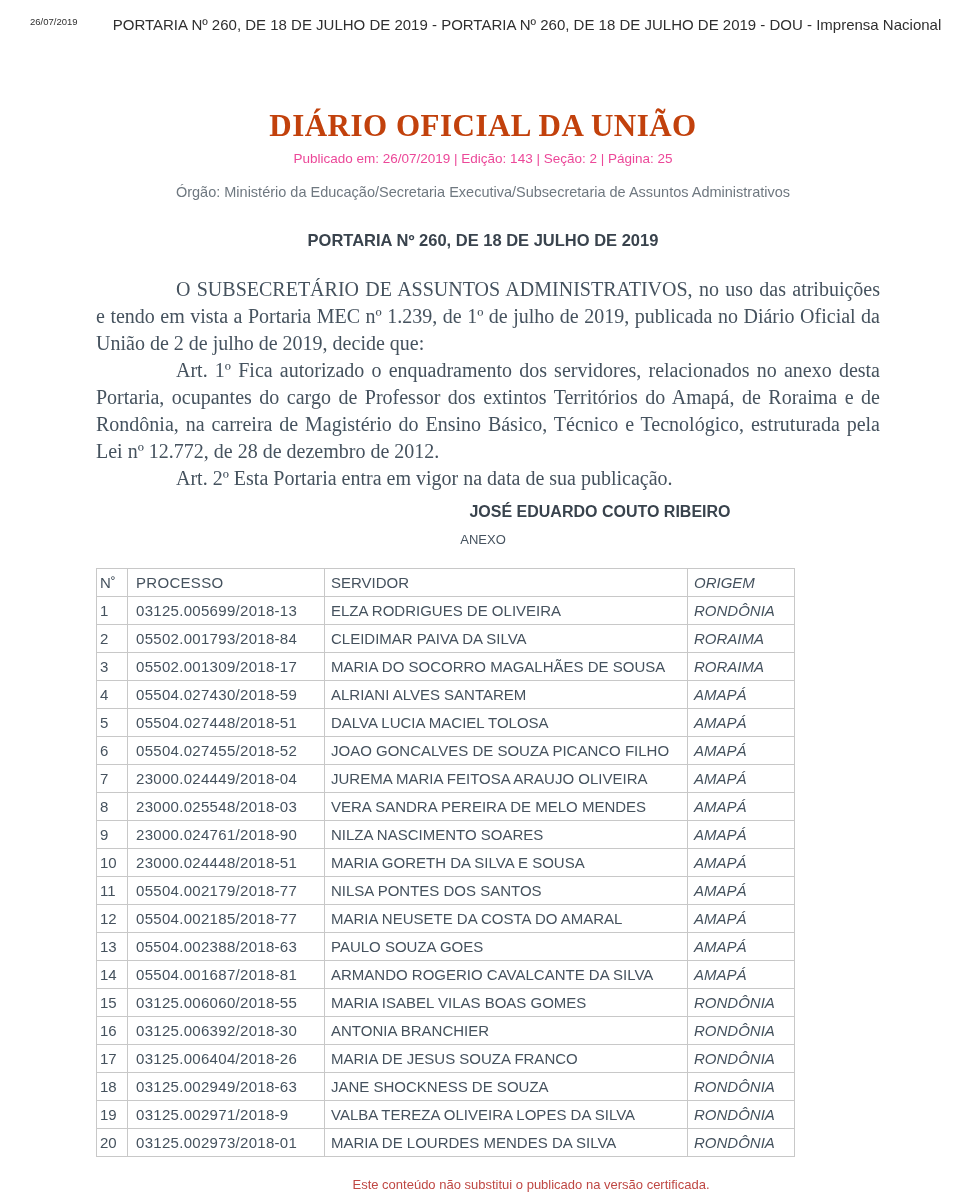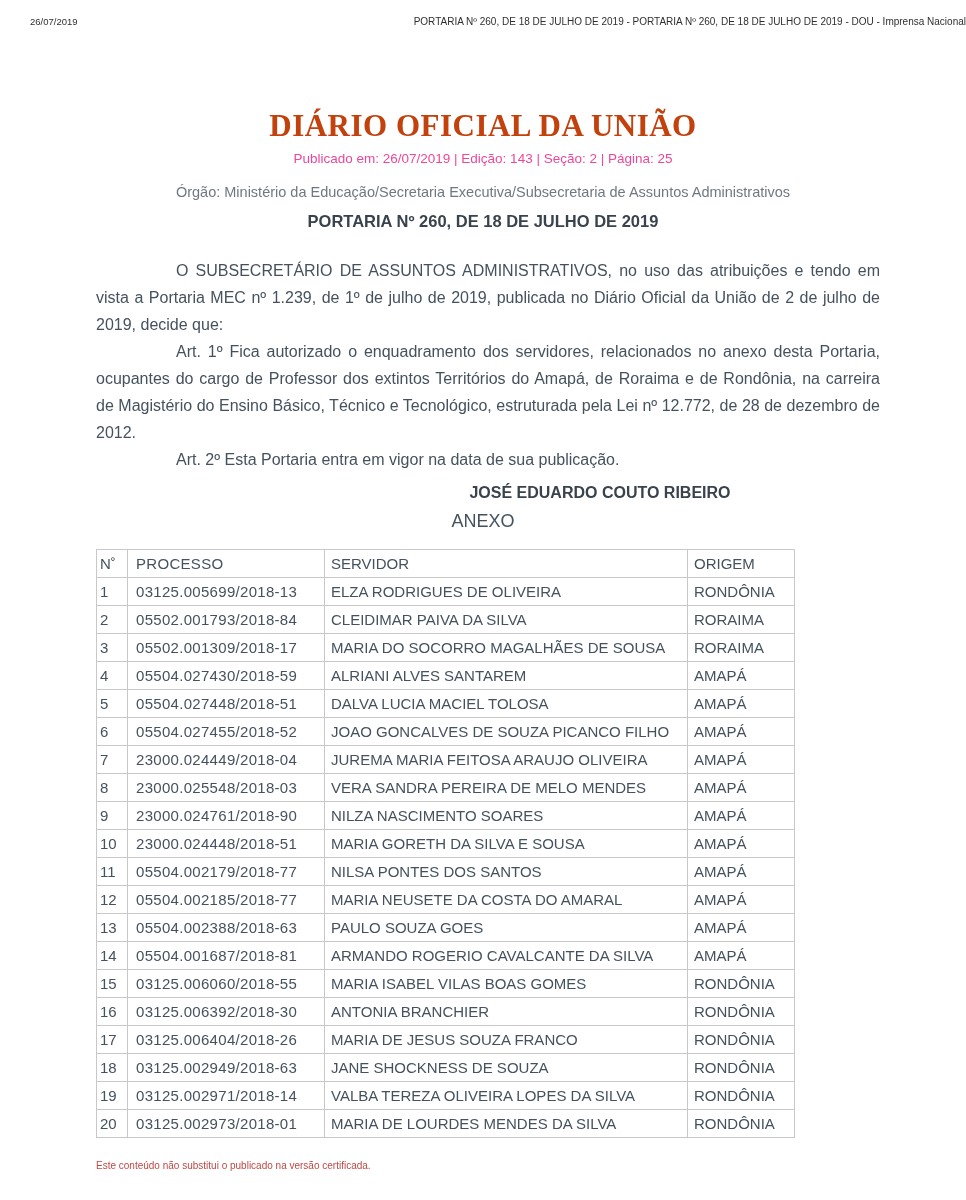--- a/index.html
+++ b/index.html
@@ -27,23 +27,23 @@
   .ph-date {
     position: absolute;
     left: 30px;
     top: 0;
     font-size: 9.5px;
     color: #2f2f2f;
     white-space: nowrap;
   }
   .ph-title {
     display: block;
-    text-align: right;
+    text-align: center;
     padding-left: 88px;
-    font-size: 10px;
+    font-size: 15px;
     color: #2f2f2f;
     white-space: nowrap;
   }
 
   
   .masthead {
     padding-top: 108px;
     text-align: center;
   }
   .masthead-title {
@@ -64,53 +64,54 @@
   .organ-line {
     margin-top: 16px;
     font-size: 14.5px;
     line-height: 18px;
     font-weight: normal;
     color: #6f7880;
   }
 
   
   .act-heading {
-    margin-top: 10px;
+    margin-top: 29px;
     text-align: center;
     font-size: 16.5px;
     line-height: 20px;
     font-weight: bold;
     color: #39434d;
   }
   .act-body {
     margin: 26px 86px 0 96px;
     width: 784px;
   }
   .act-body p {
     margin: 0;
-    font-size: 16px;
+    font-size: 20px;
     line-height: 27px;
     text-align: justify;
     text-indent: 80px;
     color: #45525e;
+    font-family: Liberation Serif, serif;
   }
   .signature {
     margin-top: 8px;
     text-align: center;
     position: relative;
     left: 117px;
     font-size: 16px;
     line-height: 24px;
     font-weight: bold;
     color: #39434d;
   }
   .annex-label {
     margin-top: 4px;
     text-align: center;
-    font-size: 18px;
+    font-size: 13px;
     line-height: 24px;
     color: #45525e;
   }
 
   
   table.annex {
     margin: 16px 0 0 96px;
     border-collapse: collapse;
     table-layout: fixed;
     width: 650px;
@@ -124,28 +125,29 @@
     font-weight: normal;
     text-align: left;
     vertical-align: middle;
     color: #45525e;
     white-space: nowrap;
     overflow: hidden;
   }
   table.annex .col-n        { width: 24px;  padding: 0 3px; }
   table.annex .col-processo { width: 182px; padding-left: 8px; letter-spacing: 0.3px; margin-top: 19px; }
   table.annex .col-servidor { width: 350px; }
-  table.annex .col-origem   { width: 94px;  }
+  table.annex .col-origem   { width: 94px; font-style: italic;  }
 
   
   .disclaimer {
     margin: 20px 0 0 96px;
-    font-size: 10px;
+    font-size: 13px;
     line-height: 16px;
     color: #bf4743;
+    text-align: center;
   }
 </style>
 </head>
 <body>
 
 <div class="print-header">
   <span class="ph-date">26/07/2019</span>
   <span class="ph-title">PORTARIA Nº 260, DE 18 DE JULHO DE 2019 - PORTARIA Nº 260, DE 18 DE JULHO DE 2019 - DOU - Imprensa Nacional</span>
 </div>
 
@@ -279,21 +281,21 @@
         <td class="col-origem">RONDÔNIA</td>
       </tr>
       <tr>
         <td class="col-n">18</td>
         <td class="col-processo">03125.002949/2018-63</td>
         <td class="col-servidor">JANE SHOCKNESS DE SOUZA</td>
         <td class="col-origem">RONDÔNIA</td>
       </tr>
       <tr>
         <td class="col-n">19</td>
-        <td class="col-processo">03125.002971/2018-14</td>
+        <td class="col-processo">03125.002971/2018-9</td>
         <td class="col-servidor">VALBA TEREZA OLIVEIRA LOPES DA SILVA</td>
         <td class="col-origem">RONDÔNIA</td>
       </tr>
       <tr>
         <td class="col-n">20</td>
         <td class="col-processo">03125.002973/2018-01</td>
         <td class="col-servidor">MARIA DE LOURDES MENDES DA SILVA</td>
         <td class="col-origem">RONDÔNIA</td>
       </tr>
     </tbody>

